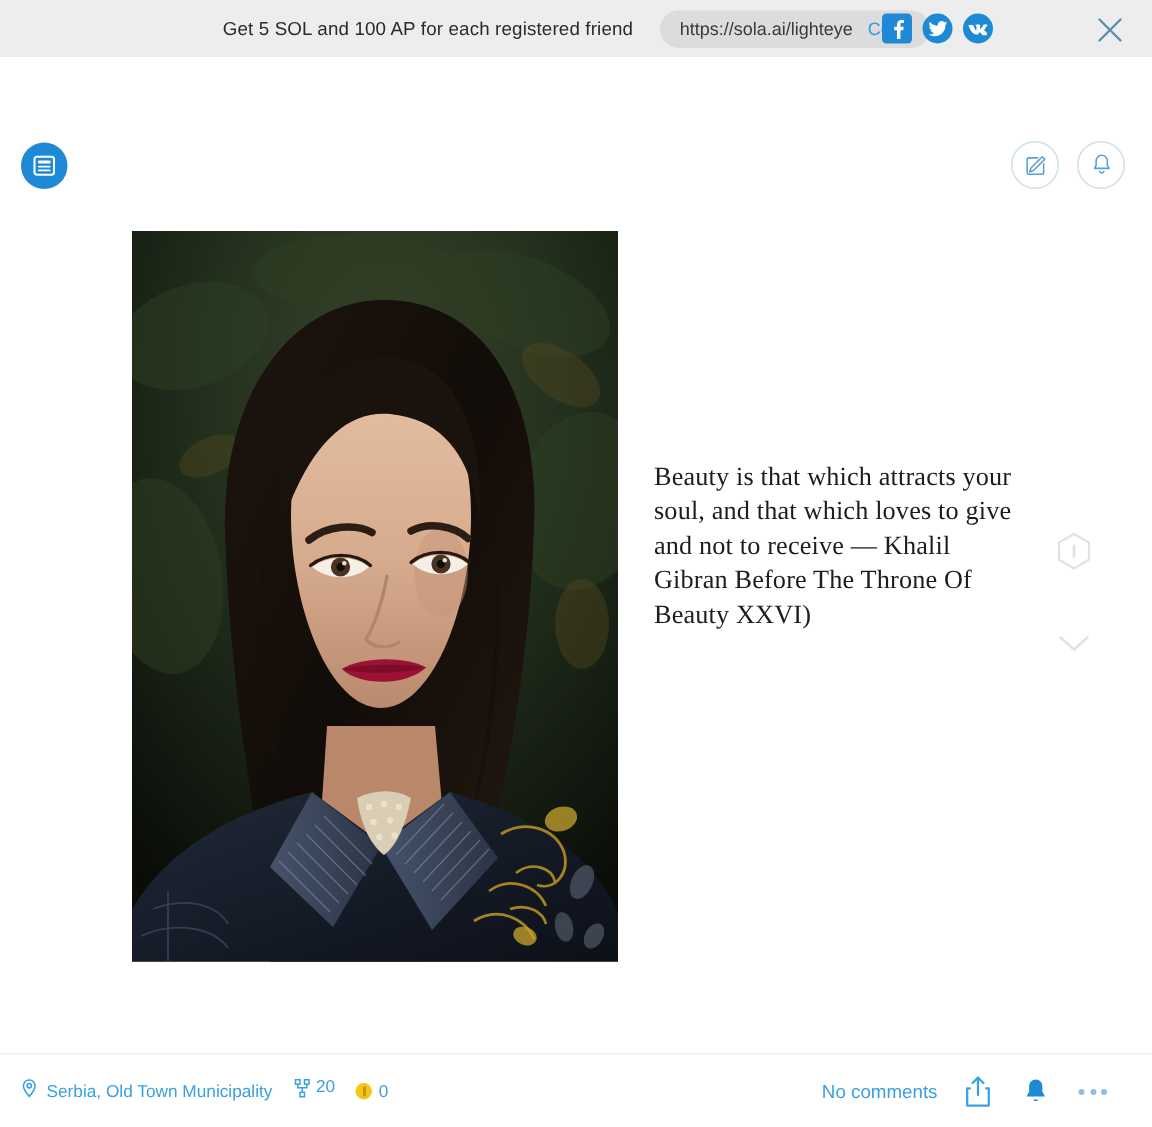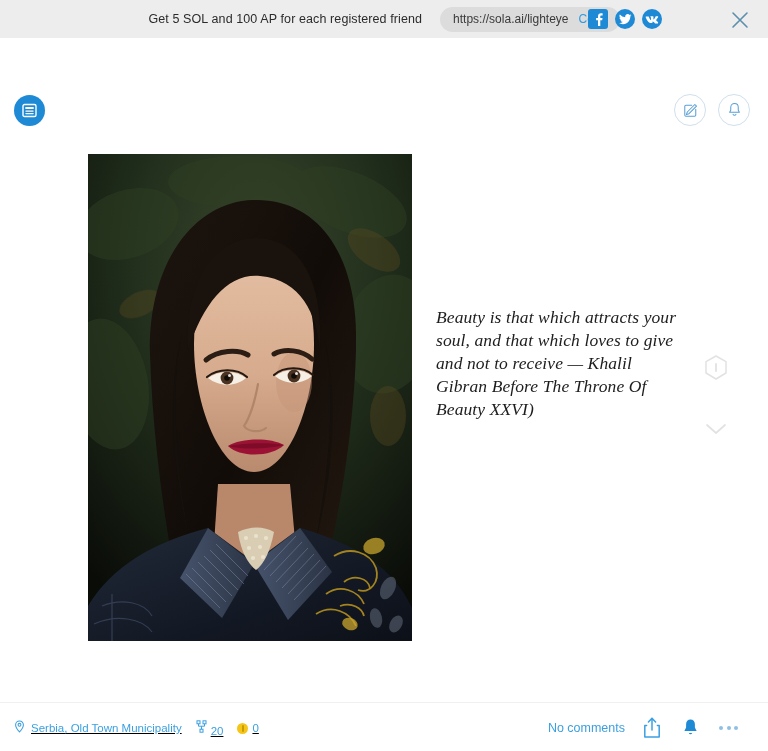--- a/index.html
+++ b/index.html
@@ -69,21 +69,21 @@
 
   .photo {
     position: absolute; left: 88px; top: 48px;
     width: 324px; height: 487px;
     background: #0b0d0a;
     overflow: hidden;
   }
   .photo svg { display: block; width: 324px; height: 487px; }
 
   .quote-col {
-    position: absolute; left: 436px; top: 200px; width: 246px; font-style: italic;
+    position: absolute; left: 436px; top: 200px; width: 246px;
   }
   .quote-text {
     font-family: "Liberation Serif", "DejaVu Serif", serif;
     font-size: 17.5px; line-height: 23px; color: #1d1d1d;
     letter-spacing: .1px;
   }
   .byline { margin-top: 23px; display: flex; align-items: baseline; gap: 8px; }
   .author { font-size: 13px; color: #3ba0e0; cursor: pointer; }
   .timestamp { font-size: 11.5px; color: #adb5bd; }
 
@@ -91,24 +91,24 @@
   .hex-icon { width: 26px; height: 28px; cursor: pointer; }
   .chev-icon { position: absolute; left: 1px; top: 66px; width: 24px; height: 18px; cursor: pointer; }
 
   
   .bottombar {
     position: absolute; left: 0; bottom: 0; width: 768px; height: 49px;
     background: #fff; border-top: 1px solid #f0f0f0;
   }
   .meta-left {
     position: absolute; left: 14px; top: 16px;
-    display: flex; align-items: center; gap: 6px; text-decoration: underline;
+    display: flex; align-items: center; gap: 6px;
   }
   .loc-label { font-size: 11.5px; color: #3ba0e0; cursor: pointer; }
-  .meta-stat { display: flex; align-items: flex-end; gap: 4px; margin-left: 8px; }
+  .meta-stat { display: flex; align-items: flex-start; gap: 4px; margin-left: 8px; }
   .stat-num { font-size: 11.5px; color: #3ba0e0; }
   .coin {
     width: 11px; height: 11px; border-radius: 50%;
     background: #f5c518; display: inline-block;
     position: relative;
   }
   .coin::after {
     content: ""; position: absolute; left: 4.5px; top: 2px;
     width: 2px; height: 7px; background: #c79b05; border-radius: 1px;
   }

